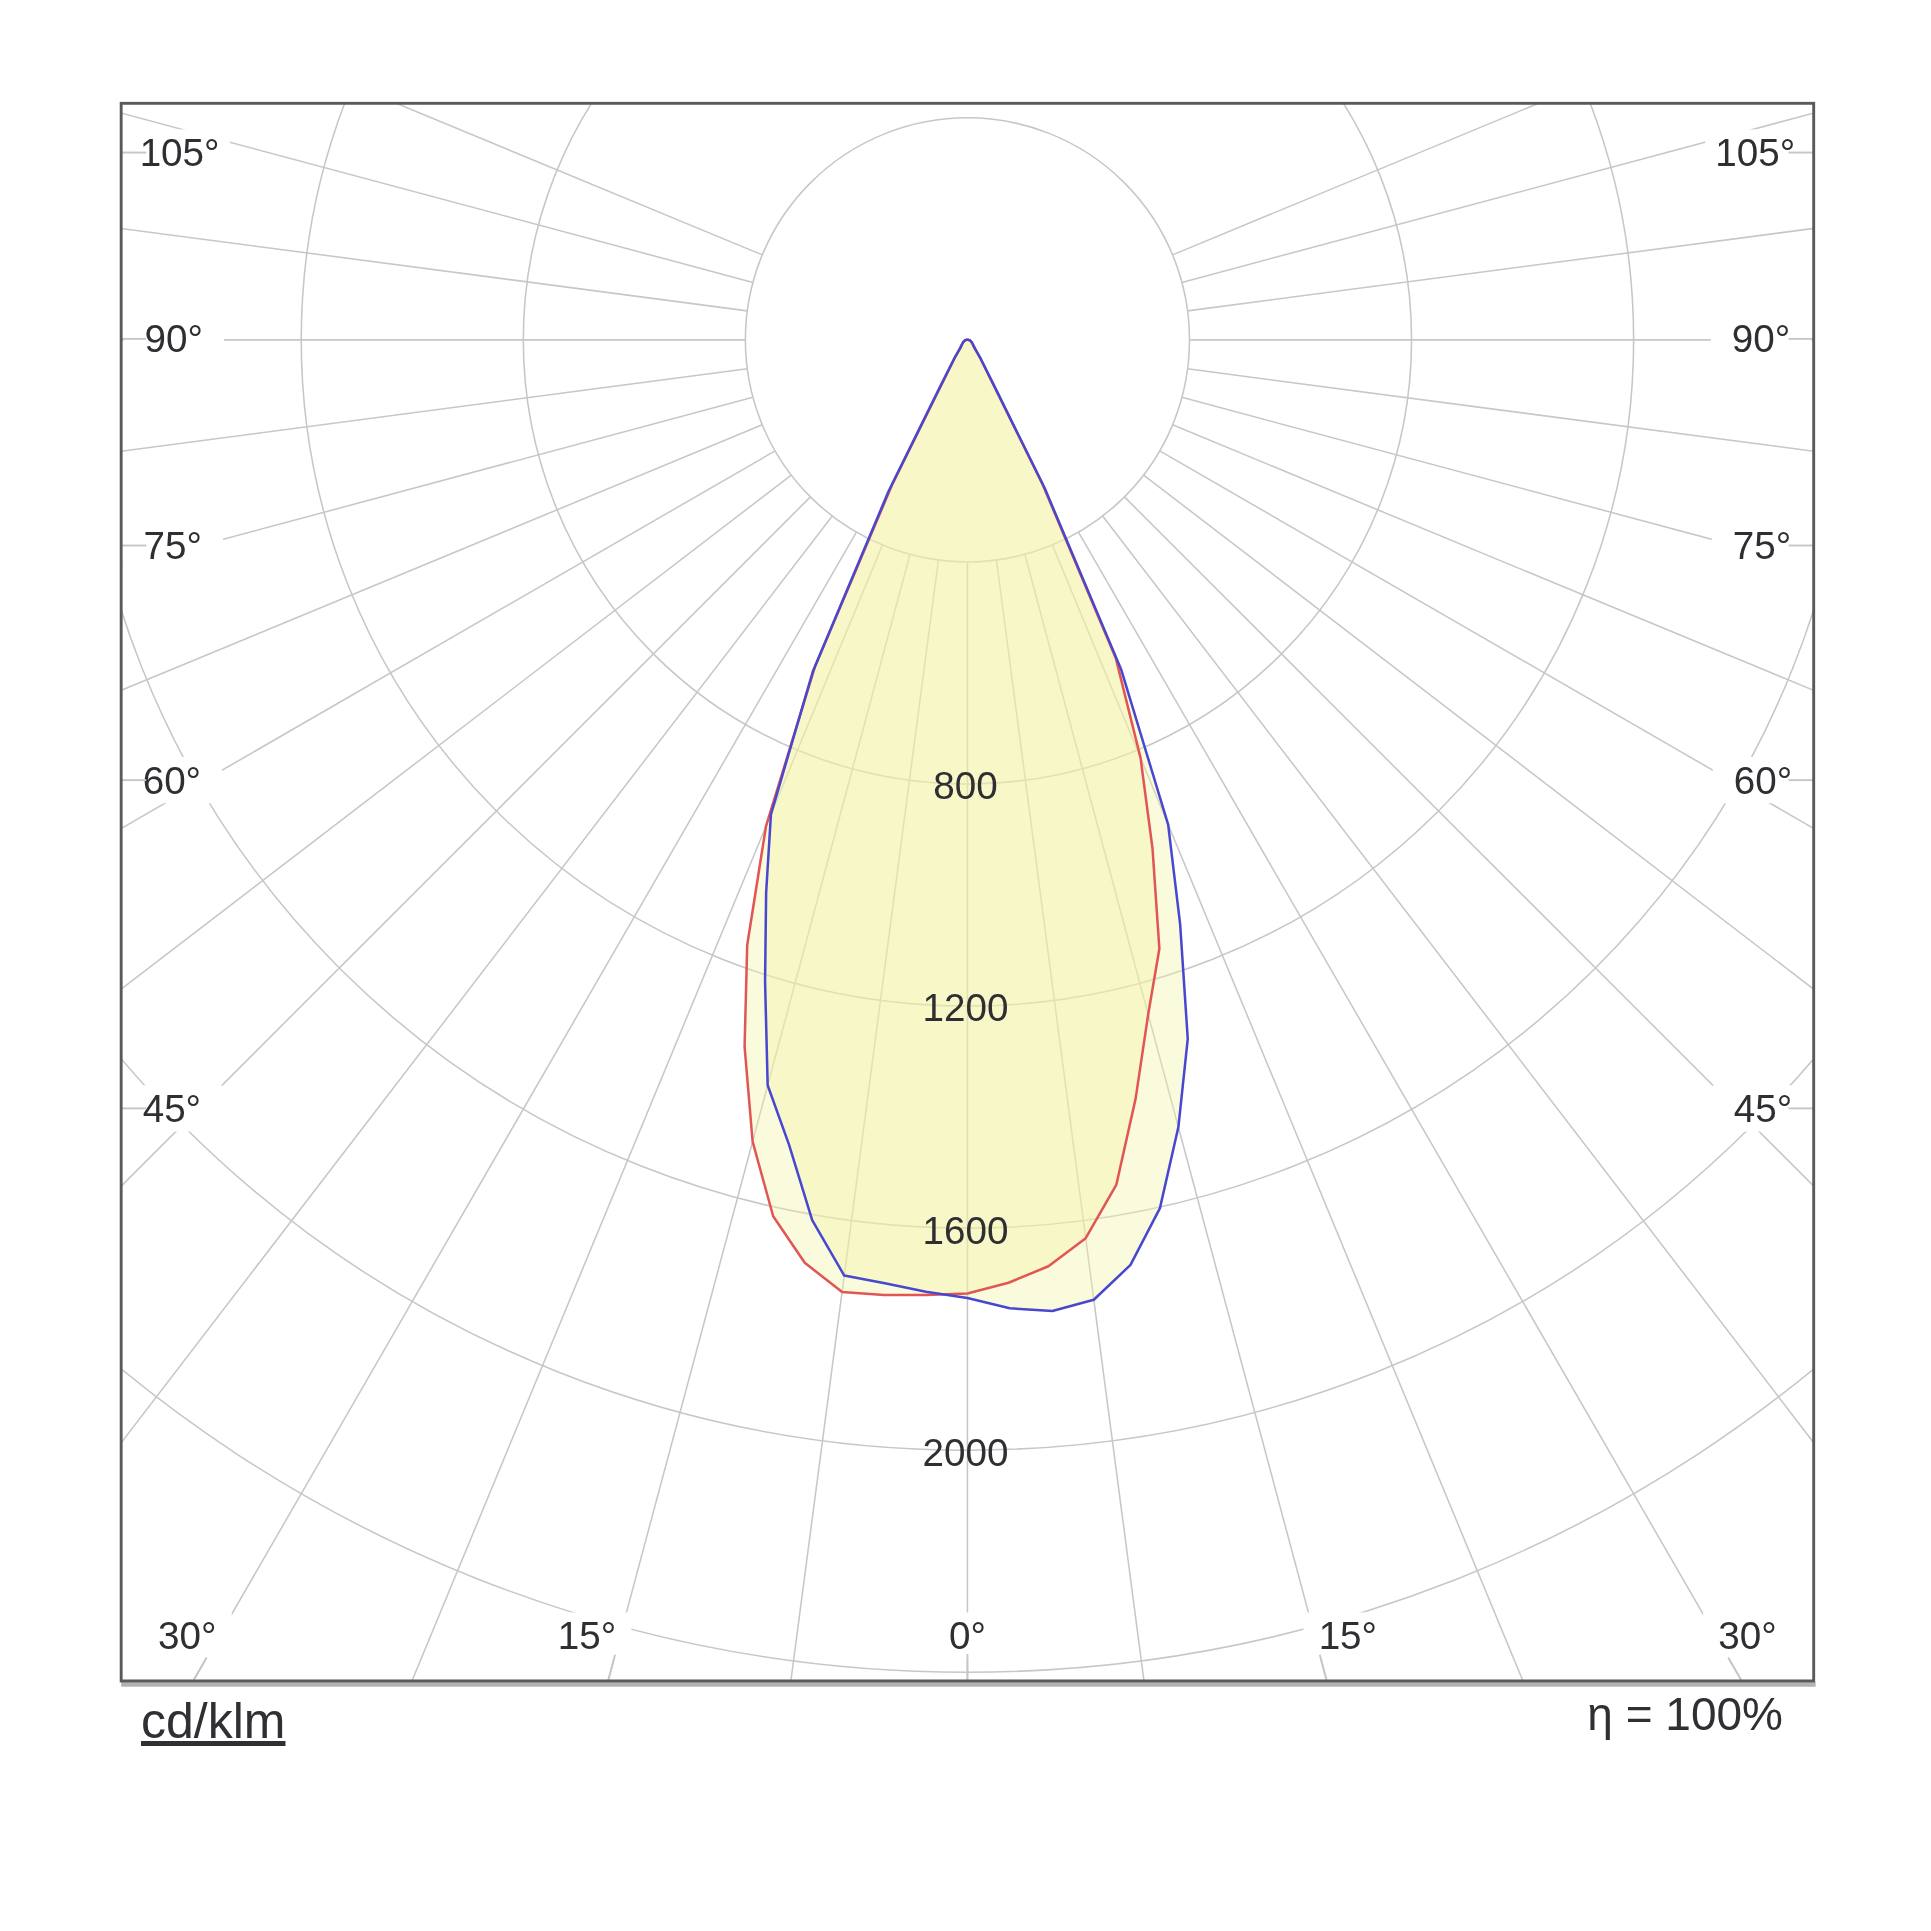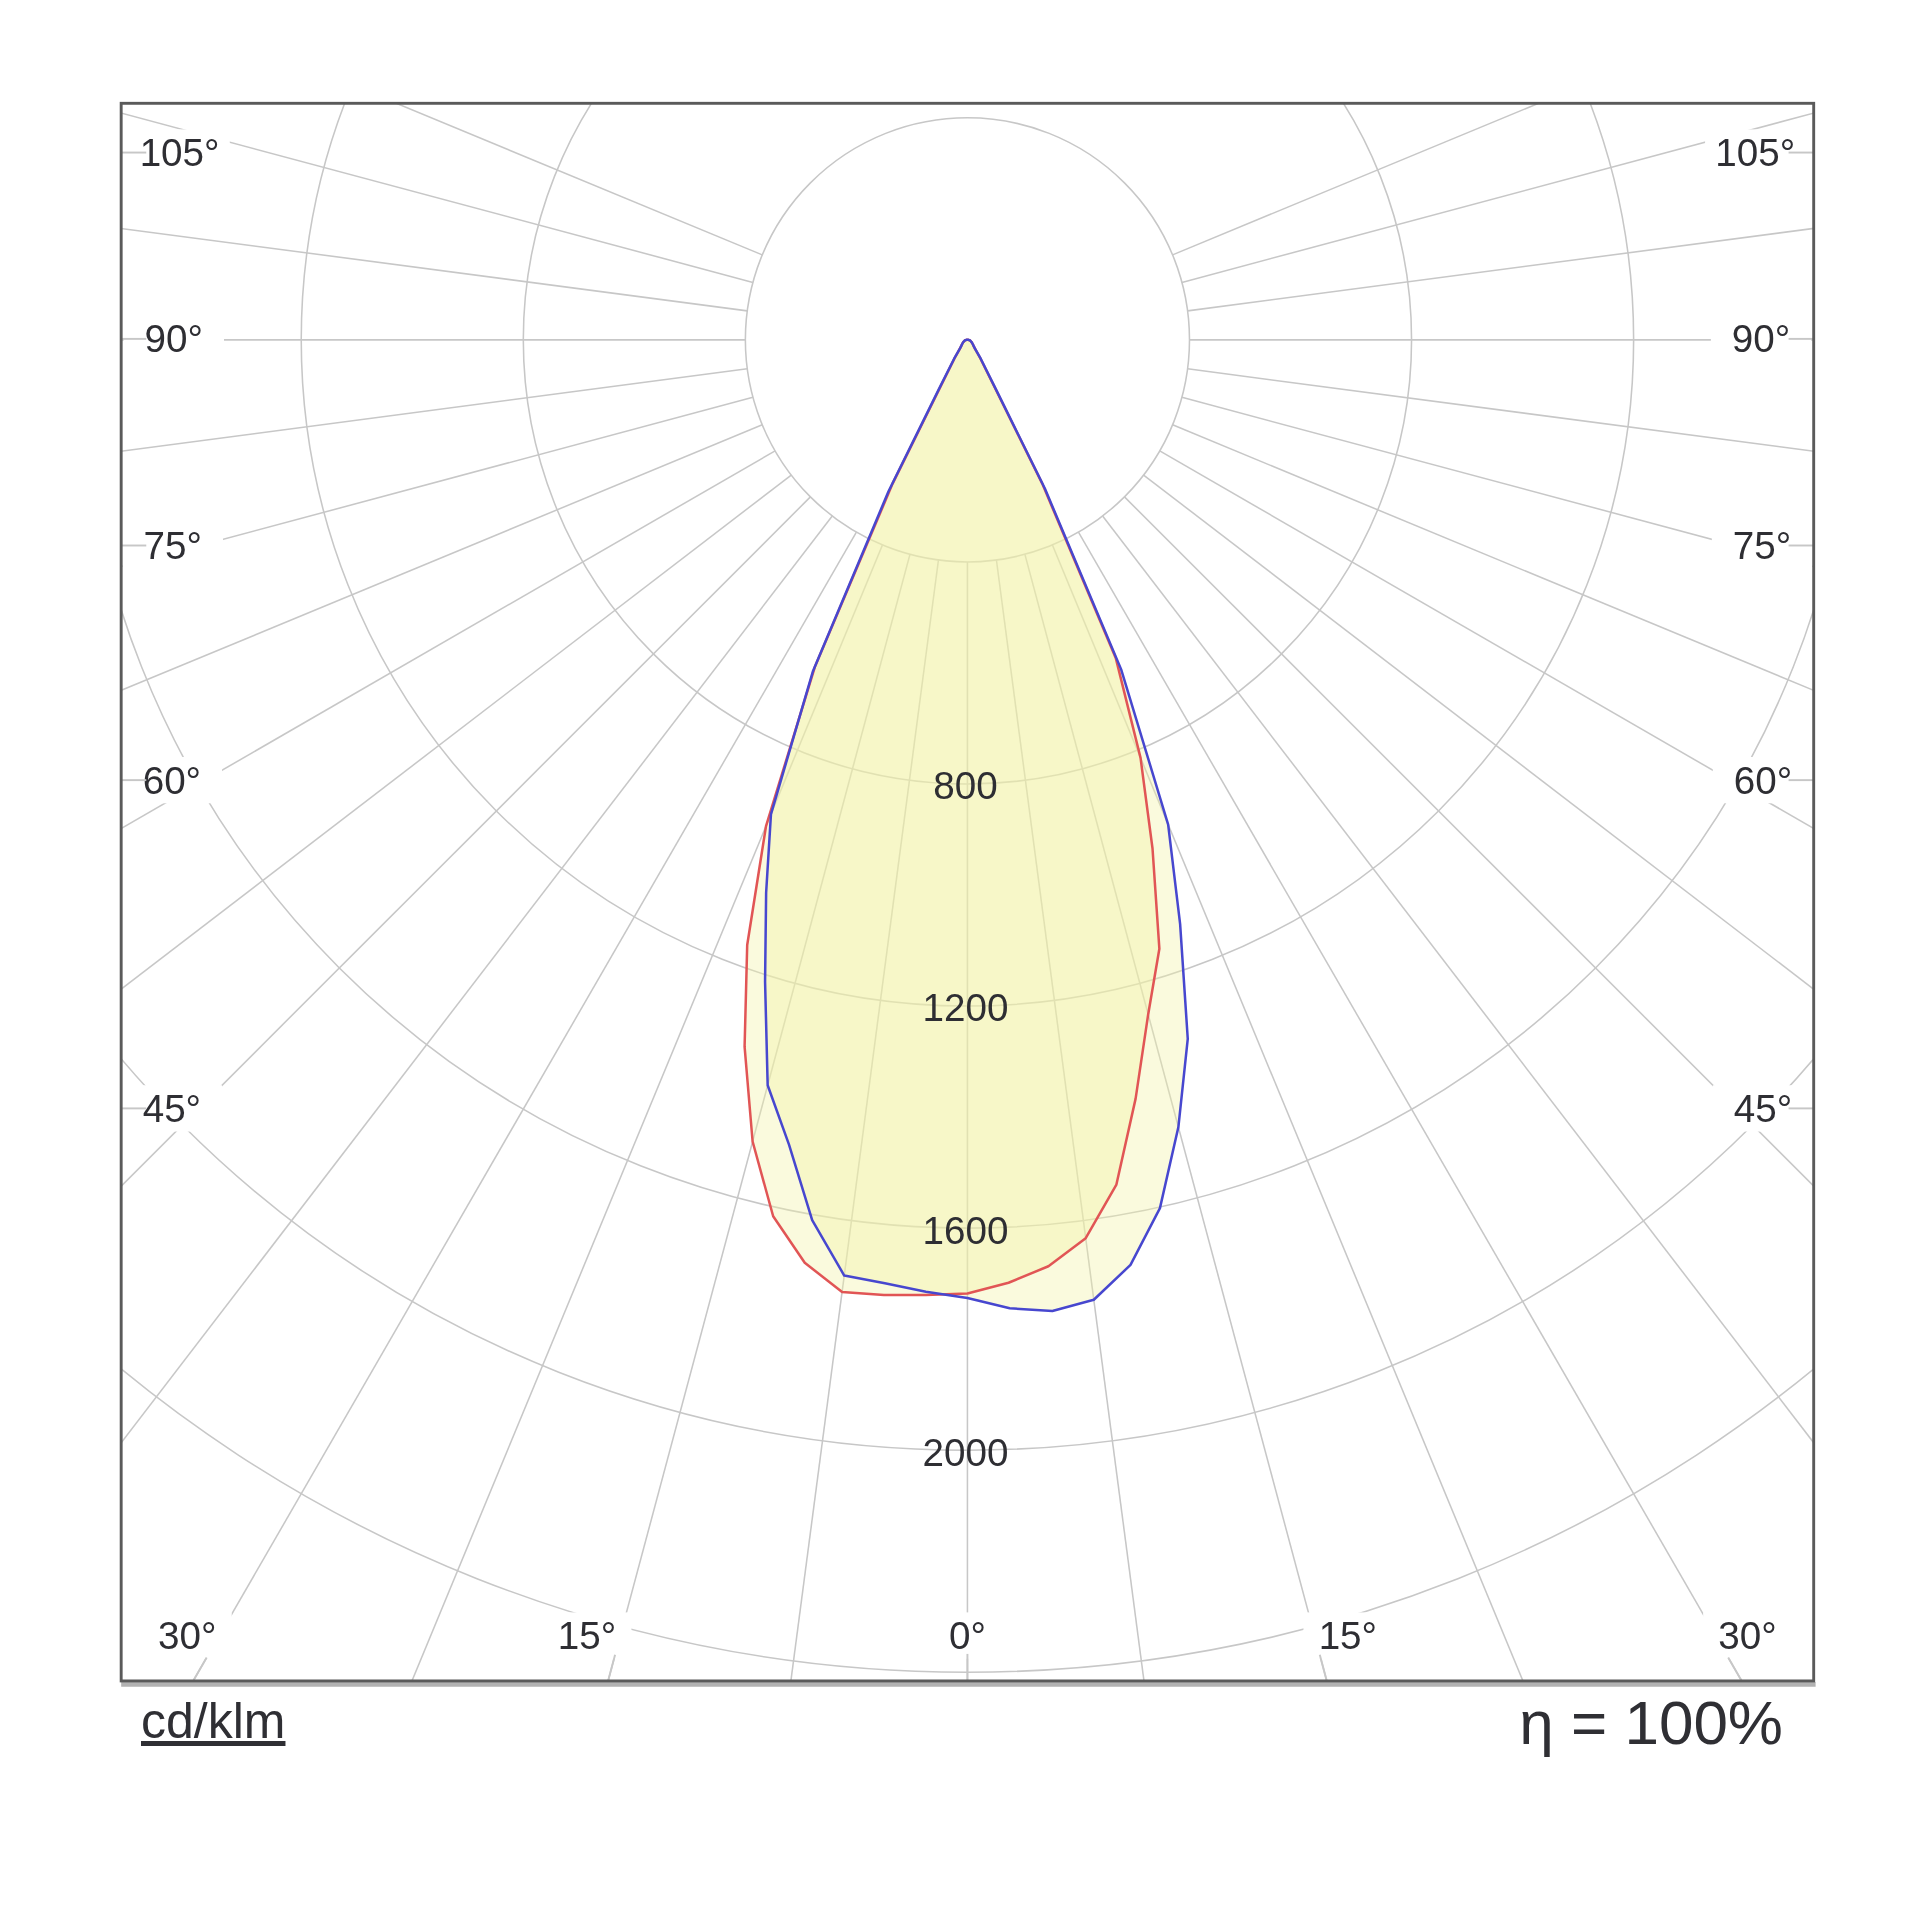--- a/index.html
+++ b/index.html
@@ -1,20 +1,20 @@
 <!DOCTYPE html>
 <html><head>
 <meta charset="utf-8">
 <style>
   html,body{margin:0;padding:0;background:#ffffff;}
   #page{position:relative;width:1931px;height:1931px;background:#ffffff;
         font-family:"Liberation Sans",sans-serif;color:#2f2f34;overflow:hidden;}
   #chart-svg{position:absolute;left:0;top:0;width:1931px;height:1931px;}
   .units-label{position:absolute;left:141px;top:1692px;font-size:50px;color:#2f2f34;text-decoration:underline;}
-  .eta-label{position:absolute;right:148px;top:1687px;font-size:62px;color:#2f2f34;}
+  .eta-label{position:absolute;right:148px;top:1687px;font-size:46px;color:#2f2f34;}
   .legend-row{position:absolute;left:0;top:1752px;width:1931px;height:48px;}
 </style>
 </head>
 <body>
 
 <div id="page">
   <svg id="chart-svg" viewBox="0 0 2000 2000">
       <defs>
         <clipPath id="plotclip">
           <rect x="125.5" y="107" width="1753" height="1634"></rect>

